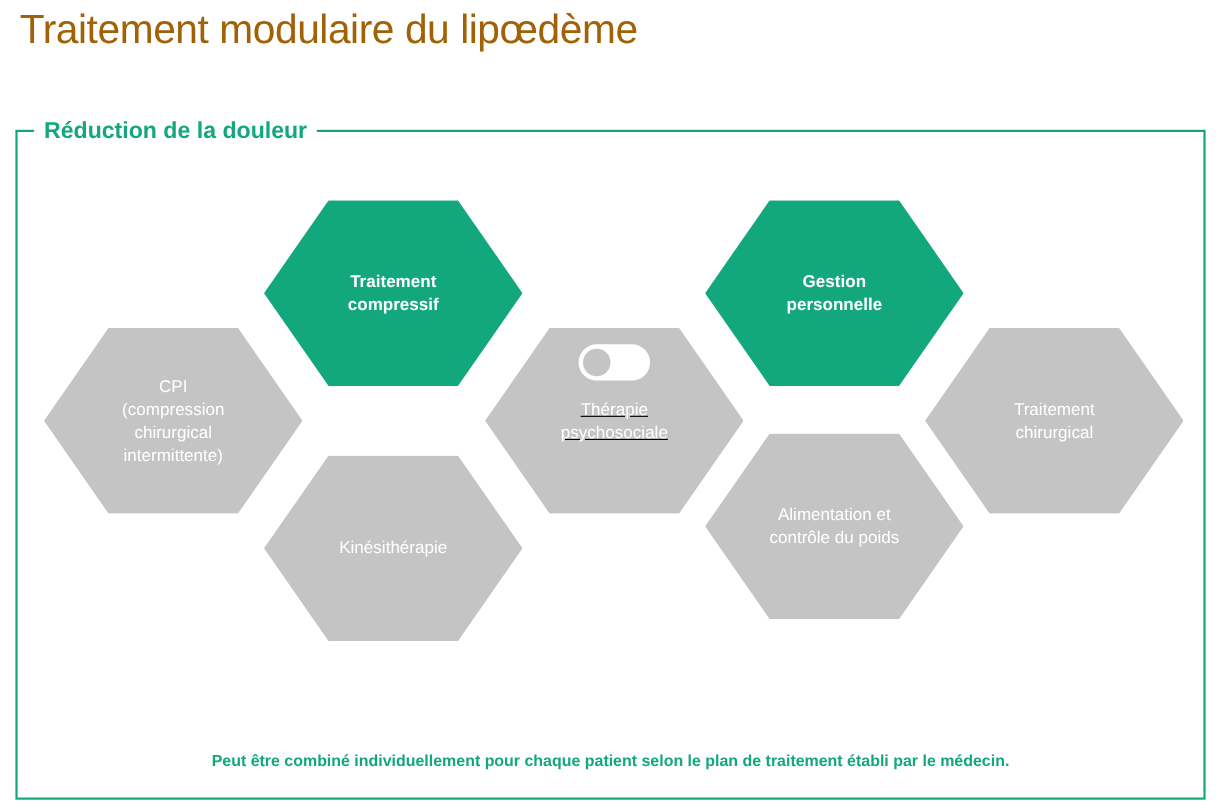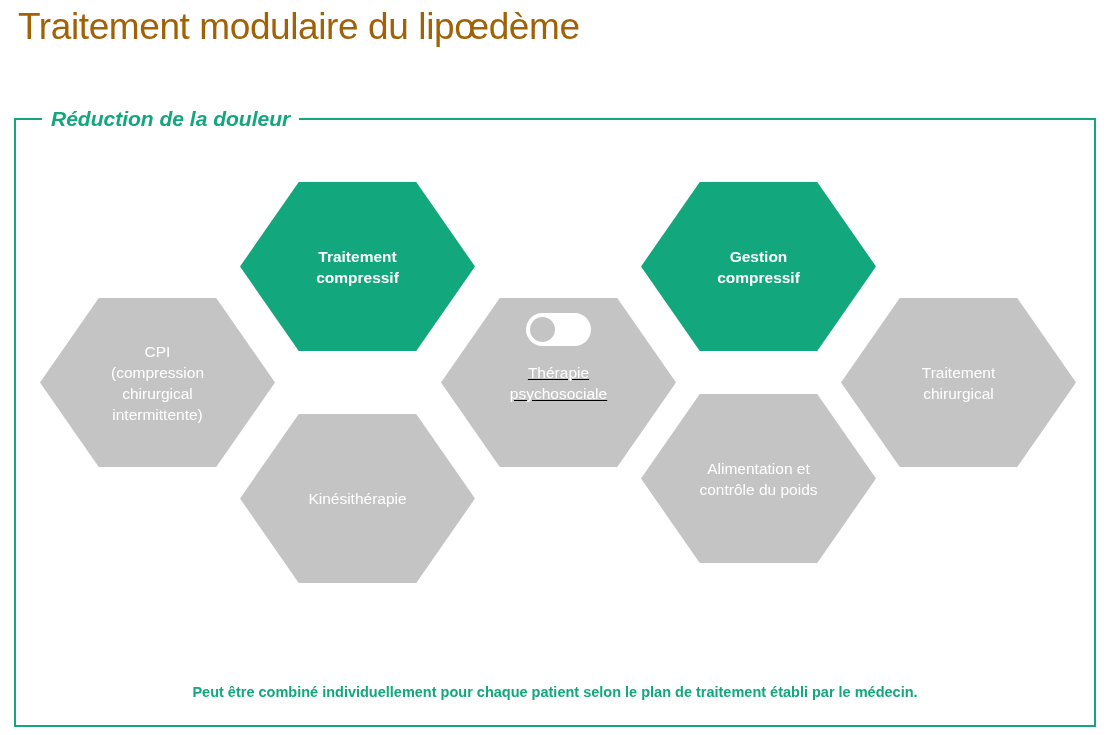--- a/index.html
+++ b/index.html
@@ -35,27 +35,26 @@
     position: absolute;
     left: 14px;
     top: 118px;
     width: 1082px;
     height: 609px;
     box-sizing: border-box;
     border: 2px solid #12a77c;
   }
   .frame-legend-mask {
     position: absolute;
-    left: 42px;
+    left: 31px;
     top: 105px;
     height: 28px;
     background: #ffffff;
     padding: 0 9px;
     display: flex;
-    font-style: italic;
   }
   .frame-legend {
     font-size: 21px;
     font-weight: 700;
     color: #12a77c;
     white-space: nowrap;
     line-height: 28px;
   }
 
   
@@ -177,21 +176,21 @@
       <span class="toggle-switch">
         <span class="toggle-knob"></span>
       </span>
     </span>
     <span class="hex-label">Thérapie
 psychosociale</span>
   </div>
 
   <div class="hex green hex-gestion">
     <span class="hex-label">Gestion
-compressif</span>
+personnelle</span>
   </div>
 
   <div class="hex grey hex-alim">
     <span class="hex-label">Alimentation et
 contrôle du poids</span>
   </div>
 
   <div class="hex grey hex-chirurg">
     <span class="hex-label">Traitement
 chirurgical</span>

